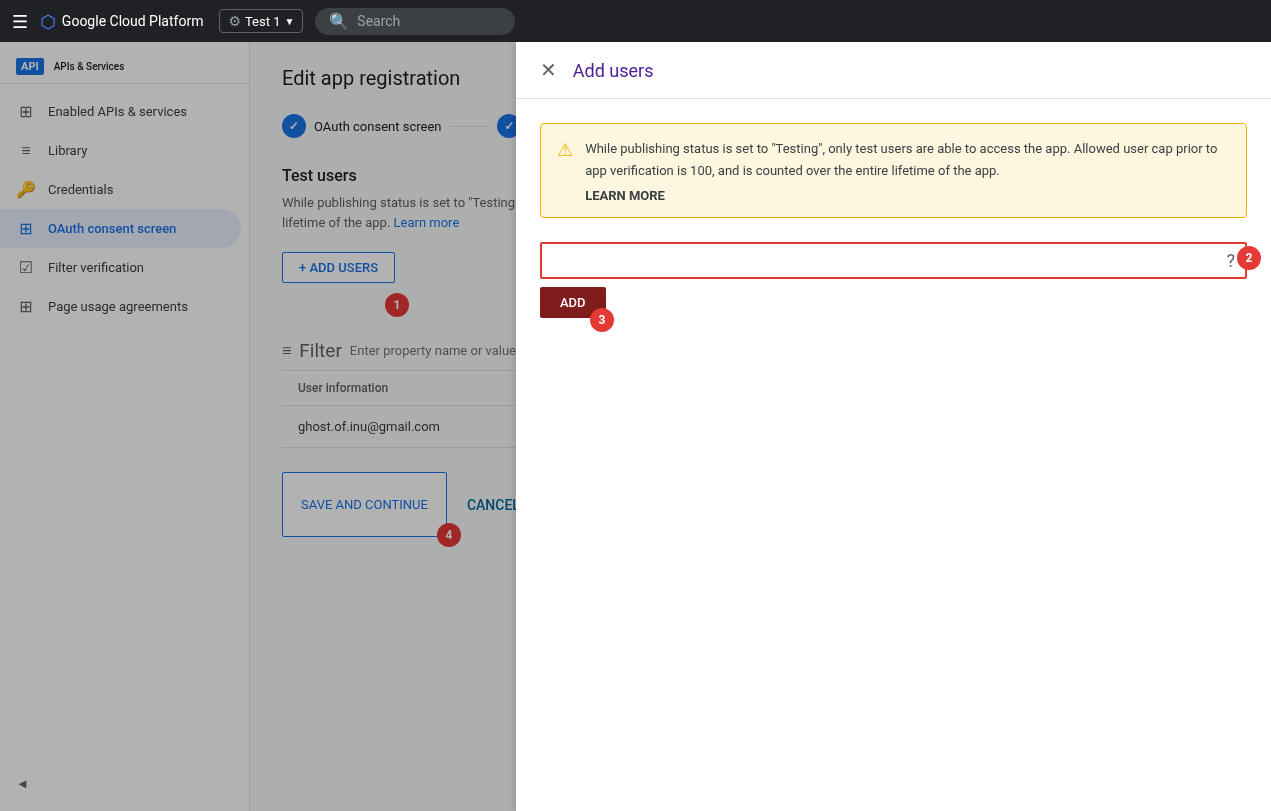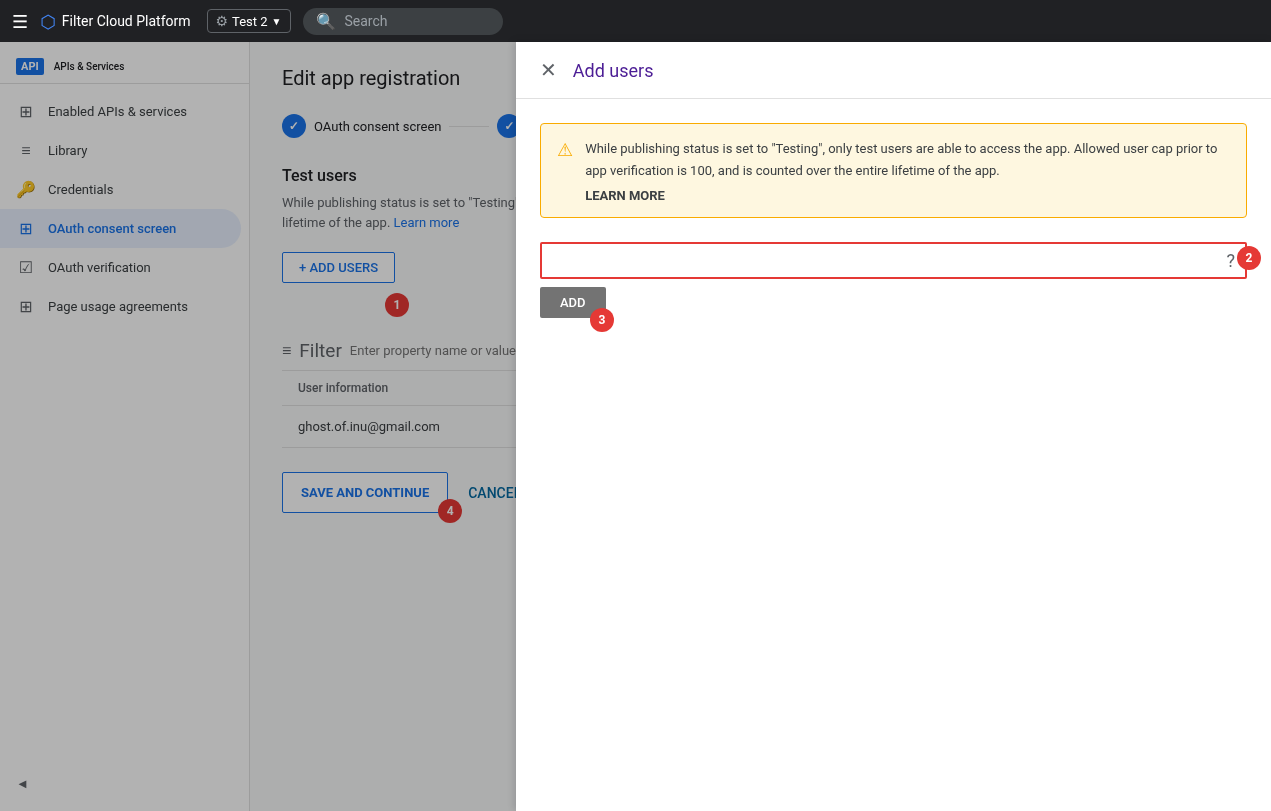--- a/index.html
+++ b/index.html
@@ -137,23 +137,23 @@
     .data-table th { font-size: 12px; color: #5f6368; font-weight: 500; padding: 10px 16px; text-align: left; border-bottom: 1px solid #e0e0e0; background: #f8f9fa; }
     .data-table td { font-size: 13px; color: #3c4043; padding: 10px 16px; border-bottom: 1px solid #e0e0e0; }
     .delete-icon { color: #5f6368; cursor: pointer; font-size: 18px; }
 
     
     .bottom-actions { display: flex; align-items: center; gap: 16px; margin-top: 24px; position: relative; }
     .save-continue-btn {
       border: 1px solid #1a73e8;
       background: #fff;
       color: #1a73e8;
-      padding: 12px 18px;
+      padding: 24px 18px;
       font-size: 13px;
-      font-weight: 700;
+      font-weight: 400;
       cursor: pointer;
       border-radius: 2px;
     }
     .cancel-btn {
       background: transparent;
       border: none;
       color: #0369a1;
       font-size: 14px;
       font-weight: 500;
       cursor: pointer;
@@ -217,21 +217,21 @@
     .input-row input {
       flex: 1;
       border: none;
       outline: none;
       font-size: 14px;
       color: #202124;
     }
     .input-help { color: #5f6368; font-size: 18px; cursor: pointer; }
     .input-counter { text-align: right; font-size: 12px; color: #5f6368; margin-bottom: 16px; }
     .add-btn {
-      background: #737373;
+      background: #7f1d1d;
       color: #fff;
       border: none;
       padding: 8px 20px;
       font-size: 13px;
       font-weight: 500;
       cursor: pointer;
       border-radius: 2px;
       position: relative;
     }
 
@@ -245,25 +245,25 @@
       z-index: 10;
     }
   </style>
 </head>
 <body>
 
 <div class="topbar">
   <span class="topbar-menu-icon">☰</span>
   <div class="topbar-logo">
     <span style="color:#4285f4;font-size:18px;">⬡</span>
-    <span class="topbar-logo-text">Filter Cloud Platform</span>
+    <span class="topbar-logo-text">Google Cloud Platform</span>
   </div>
   <div class="topbar-project">
     <span style="color:#9aa0a6;font-size:14px;">⚙</span>
-    <span>Test 2</span>
+    <span>Test 1</span>
     <span style="font-size:10px;">▼</span>
   </div>
   <div class="topbar-search">
     <span style="color:#9aa0a6;">🔍</span>
     <input type="text" placeholder="Search" style="">
   </div>
 </div>
 
 <div class="layout">
 
@@ -283,21 +283,21 @@
     <div class="sidebar-item">
       <span class="icon">🔑</span>
       <span>Credentials</span>
     </div>
     <div class="sidebar-item active">
       <span class="icon">⊞</span>
       <span>OAuth consent screen</span>
     </div>
     <div class="sidebar-item">
       <span class="icon">☑</span>
-      <span>OAuth verification</span>
+      <span>Filter verification</span>
     </div>
     <div class="sidebar-item">
       <span class="icon">⊞</span>
       <span>Page usage agreements</span>
     </div>
     <div class="sidebar-collapse">
       <span>◄</span>
     </div>
   </div>
 

